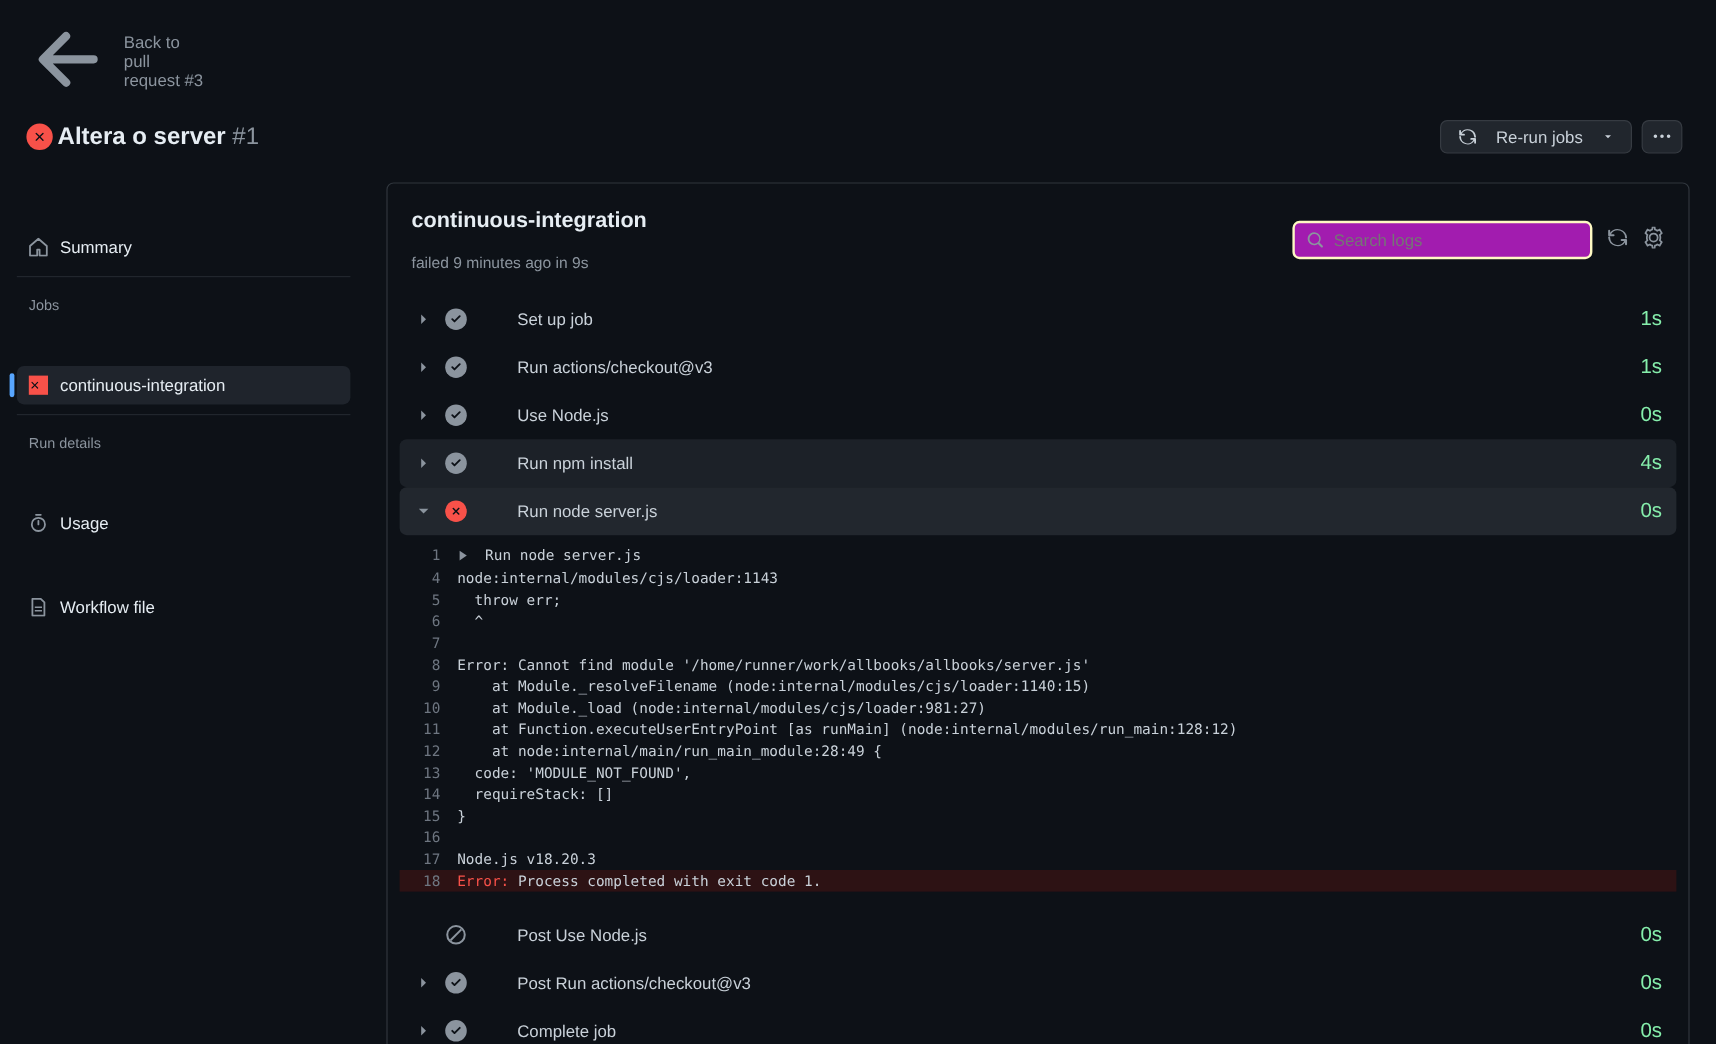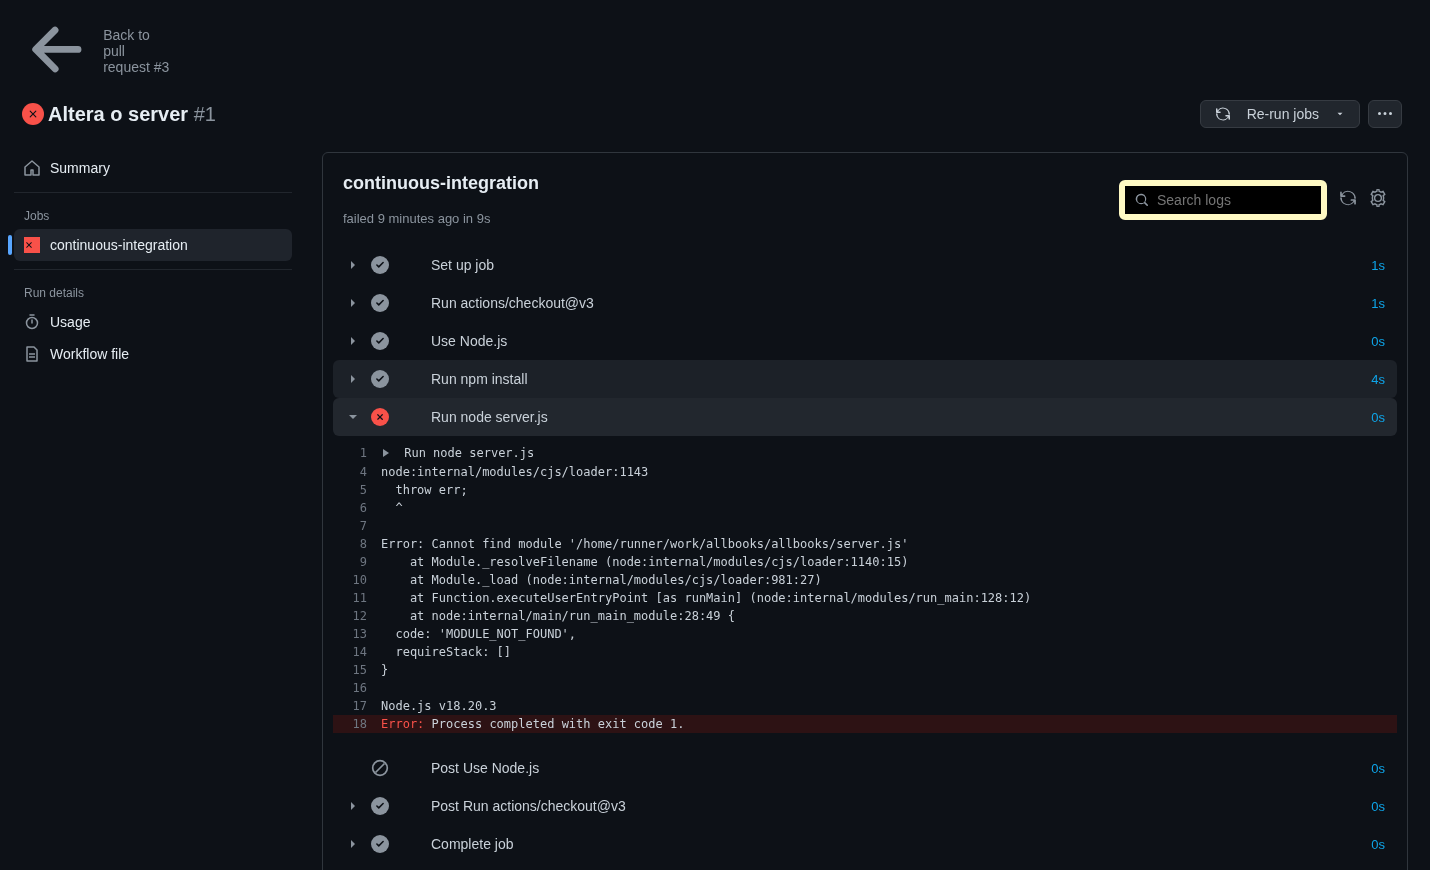--- a/index.html
+++ b/index.html
@@ -73,20 +73,21 @@
   padding: 0 8px 0 14px;
 }
 .sb-item {
   display: flex;
   align-items: center;
   gap: 10px;
   padding: 8px 10px;
   border-radius: 6px;
   color: #e6edf3;
   font-size: 14px;
+  margin-top: 38px;
 }
 .sb-item svg { width: 16px; height: 16px; fill: #8b949e; }
 .sb-item.selected {
   background: #1f242c;
   position: relative;
 }
 .sb-item.selected::before {
   content: "";
   position: absolute;
   left: -6px; top: 6px; bottom: 6px;
@@ -123,26 +124,26 @@
   padding: 20px 20px 10px 20px;
 }
 .card-title { font-size: 18px; font-weight: 600; }
 .card-sub { color: #8b949e; font-size: 13px; margin-top: 17px; }
 .card-tools {
   display: flex;
   align-items: center;
   gap: 12px;
 }
 .search {
-  background: #000000;
-  border: 6px solid #fef9c3;
+  background: #a21caf;
+  border: 2px solid #fef9c3;
   border-radius: 6px;
   display: flex;
   align-items: center;
-  width: 208px;
+  width: 250px;
   padding: 6px 10px;
 }
 .search svg { width: 16px; height: 16px; fill: #8b949e; }
 .search input {
   background: transparent;
   border: none;
   outline: none;
   color: #c9d1d9;
   margin-left: 8px;
   font-size: 14px;
@@ -172,21 +173,21 @@
   justify-content: center;
   margin-right: 10px;
   flex-shrink: 0;
 }
 .status.success { background: #8b949e; }
 .status.success svg { width: 10px; height: 10px; fill: #0d1117; }
 .status.fail { background: #f85149; }
 .status.fail svg { width: 10px; height: 10px; fill: #0d1117; }
 .status.skip svg { width: 18px; height: 18px; fill: #8b949e; }
 .step-label { color: #c9d1d9; flex: 1; margin-left: 32px; }
-.step-time { color: #0ea5e9; font-size: 13px; margin-left: 28px; }
+.step-time { color: #86efac; font-size: 17px; margin-left: 28px; }
 
 
 .log {
   font-family: ui-monospace, SFMono-Regular, Consolas, monospace;
   font-size: 12px;
   padding: 8px 0 16px 0;
 }
 .log-line {
   display: flex;
   padding: 2px 0 2px 12px;

